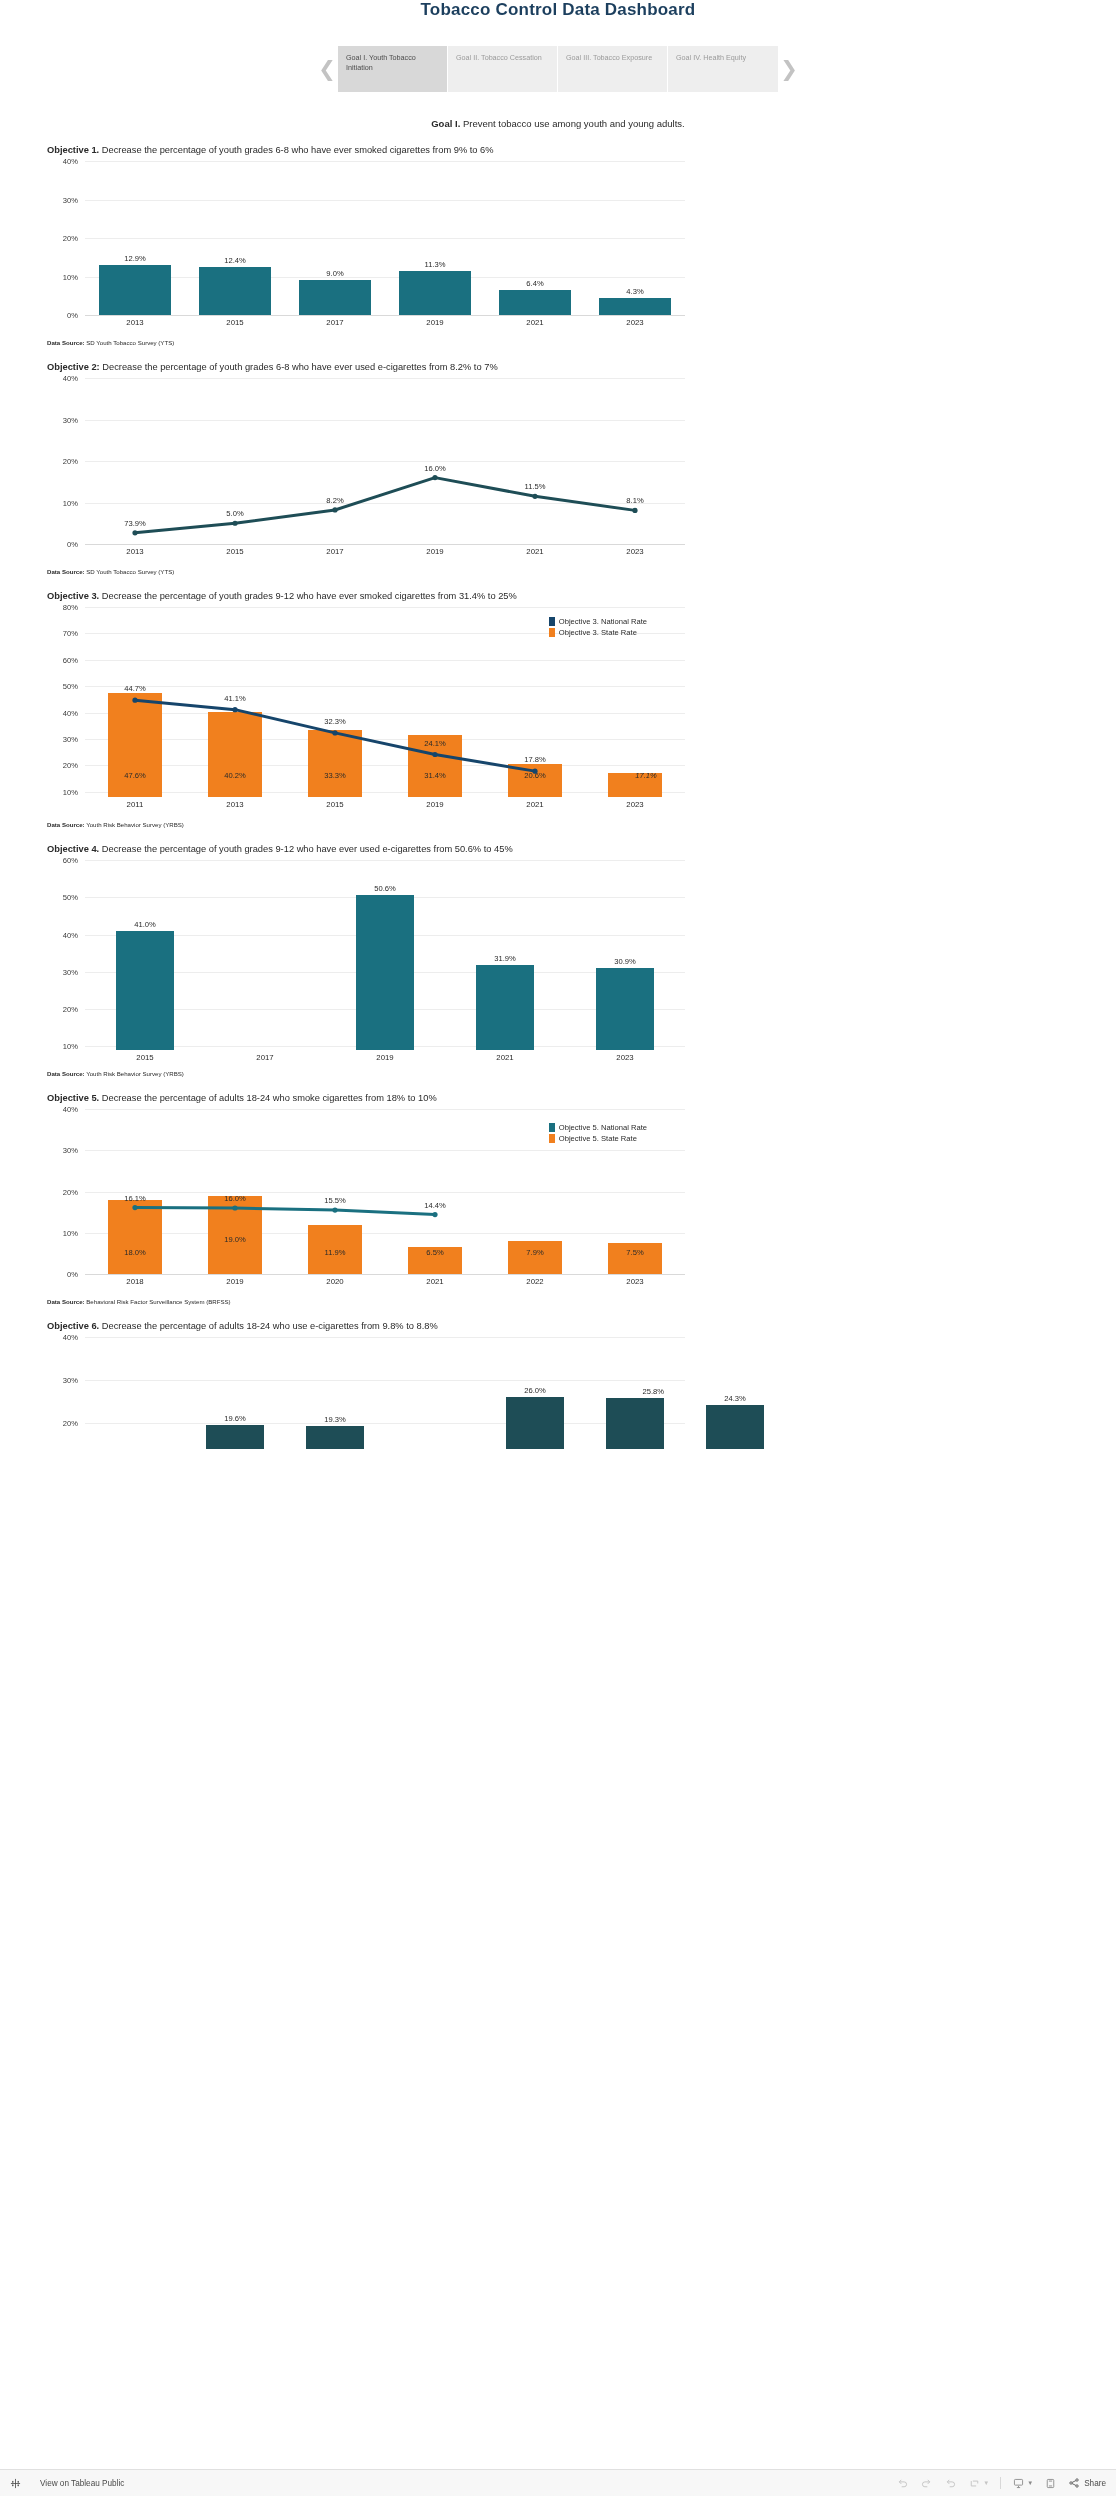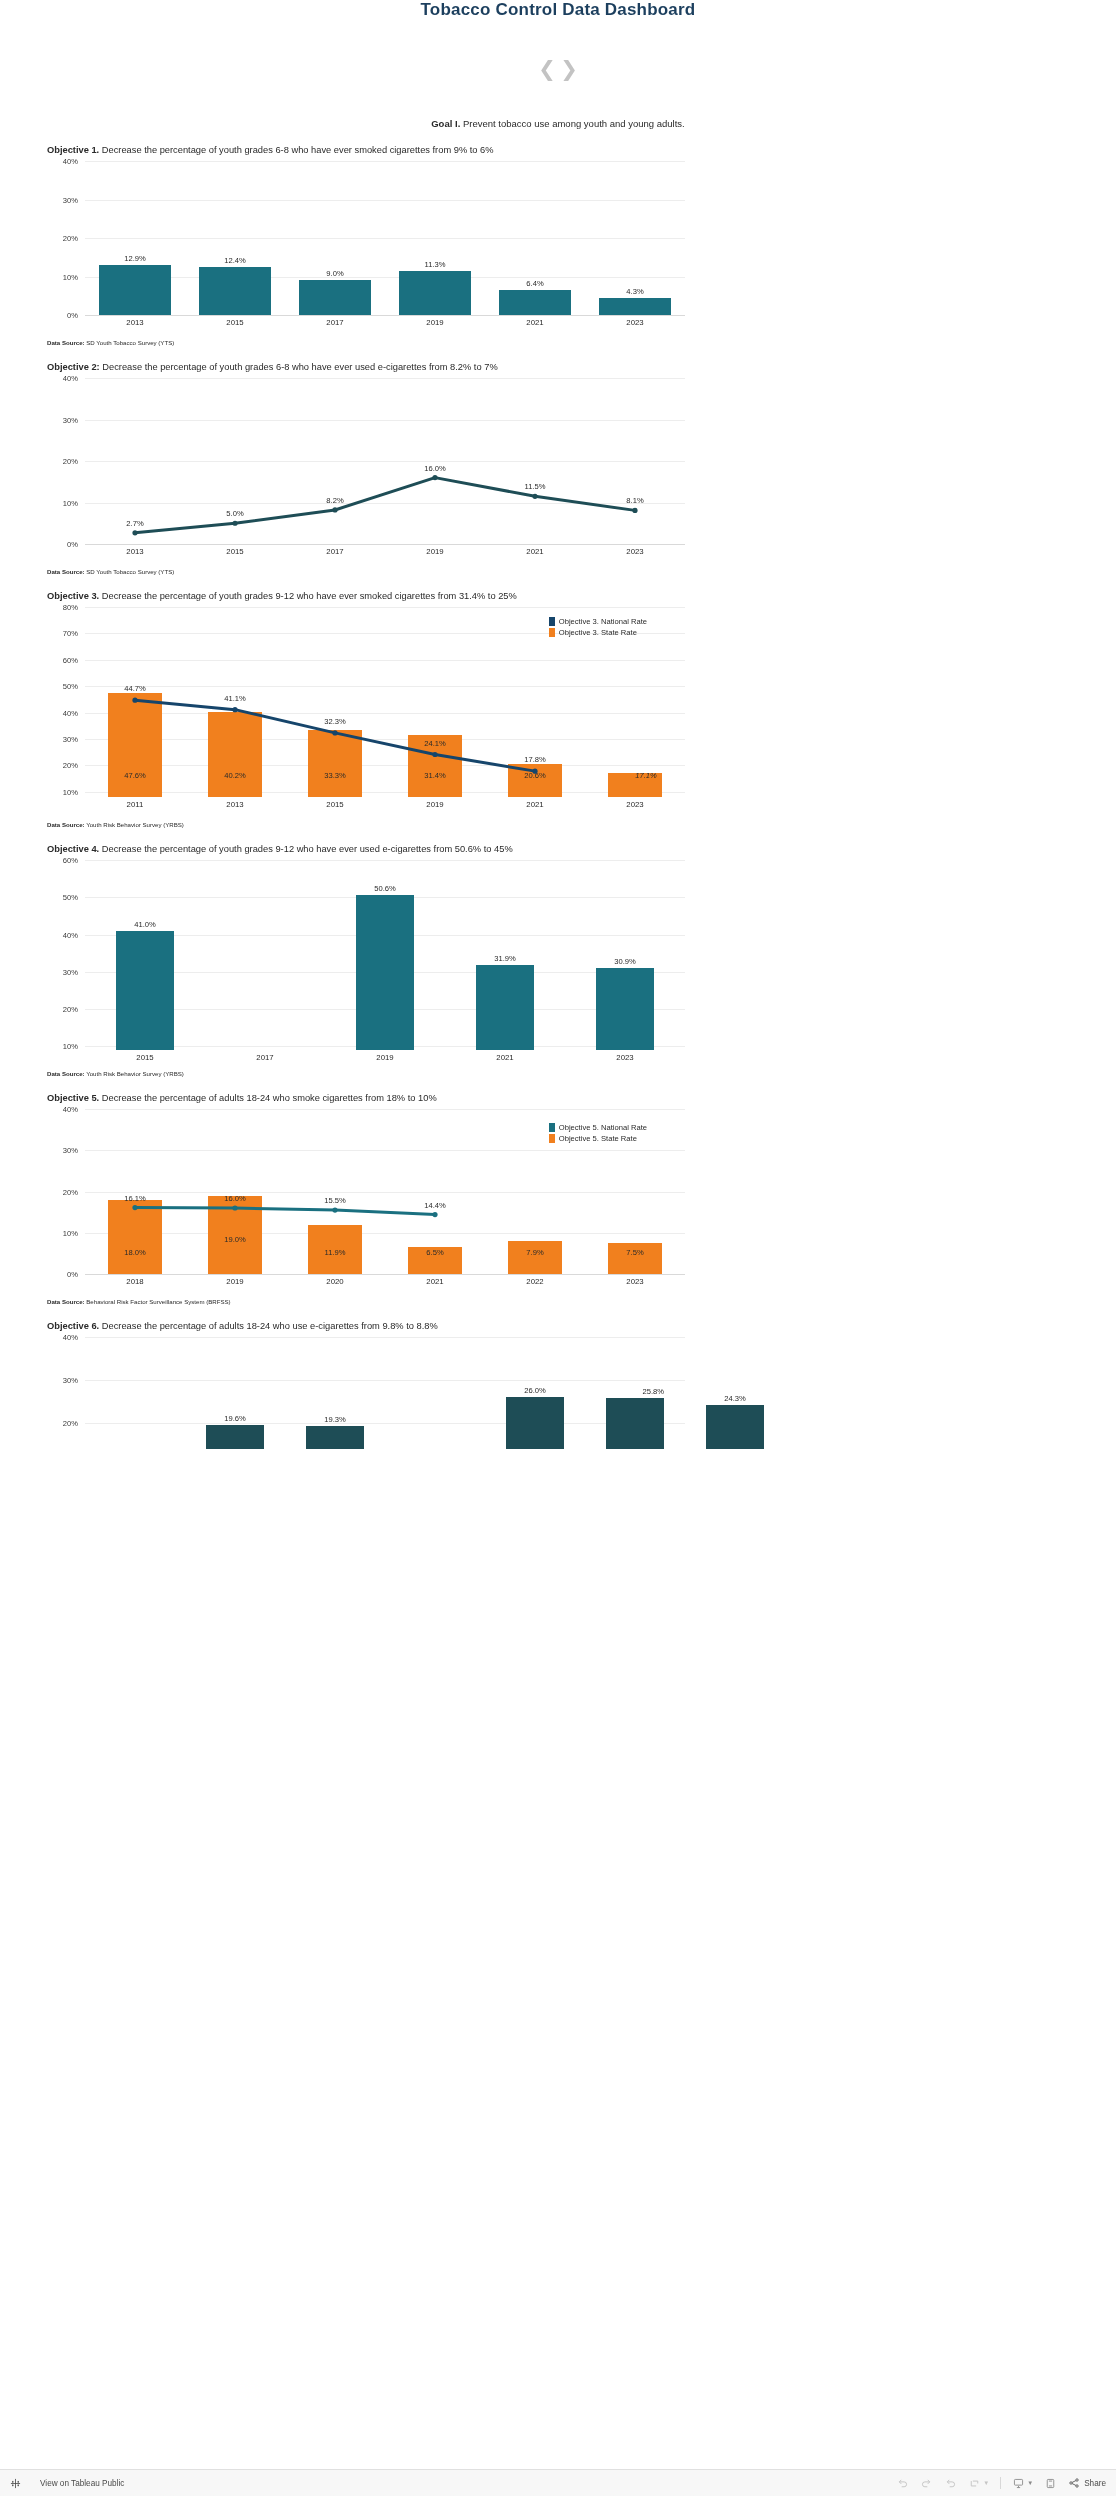--- a/index.html
+++ b/index.html
@@ -187,20 +187,26 @@
   .tb-sep { width: 1px; height: 12px; background: #d8d8d8; }
   .tb-share { color: #4a4a4a; display: flex; align-items: center; gap: 4px; }
 </style>
 </head>
 <body>
 
 <div class="page-title">Tobacco Control Data Dashboard</div>
 
 <div class="tabstrip">
   <div class="tab-arrow">❮</div>
+  <div class="tabs">
+    <div class="tab active"><span>Goal I. Youth Tobacco Initiation</span></div>
+    <div class="tab"><span>Goal II. Tobacco Cessation</span></div>
+    <div class="tab"><span>Goal III. Tobacco Exposure</span></div>
+    <div class="tab"><span>Goal IV. Health Equity</span></div>
+  </div>
   <div class="tab-arrow">❯</div>
 </div>
 
 <div class="goal-line">
   <b>Goal I.</b><span> Prevent tobacco use among youth and young adults.</span>
 </div>
 
 <div class="objective">
   <div class="obj-title">
     <b>Objective 1.</b><span> Decrease the percentage of youth grades 6-8 who have ever smoked cigarettes from 9% to 6%</span>
@@ -271,21 +277,21 @@
         </div>
         <svg class="overlay" width="600" height="166">
           <polyline points="50,154.795 150,145.25 250,131.97 350,99.6 450,118.275 550,132.385" fill="none" stroke="#1e4d56" stroke-width="3" stroke-linejoin="round" stroke-linecap="round"></polyline>
           <circle cx="50" cy="154.795" r="2.6" fill="#1e4d56"></circle>
           <circle cx="150" cy="145.25" r="2.6" fill="#1e4d56"></circle>
           <circle cx="250" cy="131.97" r="2.6" fill="#1e4d56"></circle>
           <circle cx="350" cy="99.6" r="2.6" fill="#1e4d56"></circle>
           <circle cx="450" cy="118.275" r="2.6" fill="#1e4d56"></circle>
           <circle cx="550" cy="132.385" r="2.6" fill="#1e4d56"></circle>
         </svg>
-        <div class="bar-label" style="left: 16px; width: 68px; top: 140.795px;">2.7%</div>
+        <div class="bar-label" style="left: 16px; width: 68px; top: 140.795px;">73.9%</div>
         <div class="bar-label" style="left: 116px; width: 68px; top: 131.25px;">5.0%</div>
         <div class="bar-label" style="left: 216px; width: 68px; top: 117.97px;">8.2%</div>
         <div class="bar-label" style="left: 316px; width: 68px; top: 85.6px;">16.0%</div>
         <div class="bar-label" style="left: 416px; width: 68px; top: 104.275px;">11.5%</div>
         <div class="bar-label" style="left: 516px; width: 68px; top: 118.385px;">8.1%</div>
       </div>
     <div style="height:18px"></div>
   </div>
   <div class="datasource" style="margin-top:6px;">
     <b>Data Source:</b><span> SD Youth Tobacco Survey (YTS)</span>

